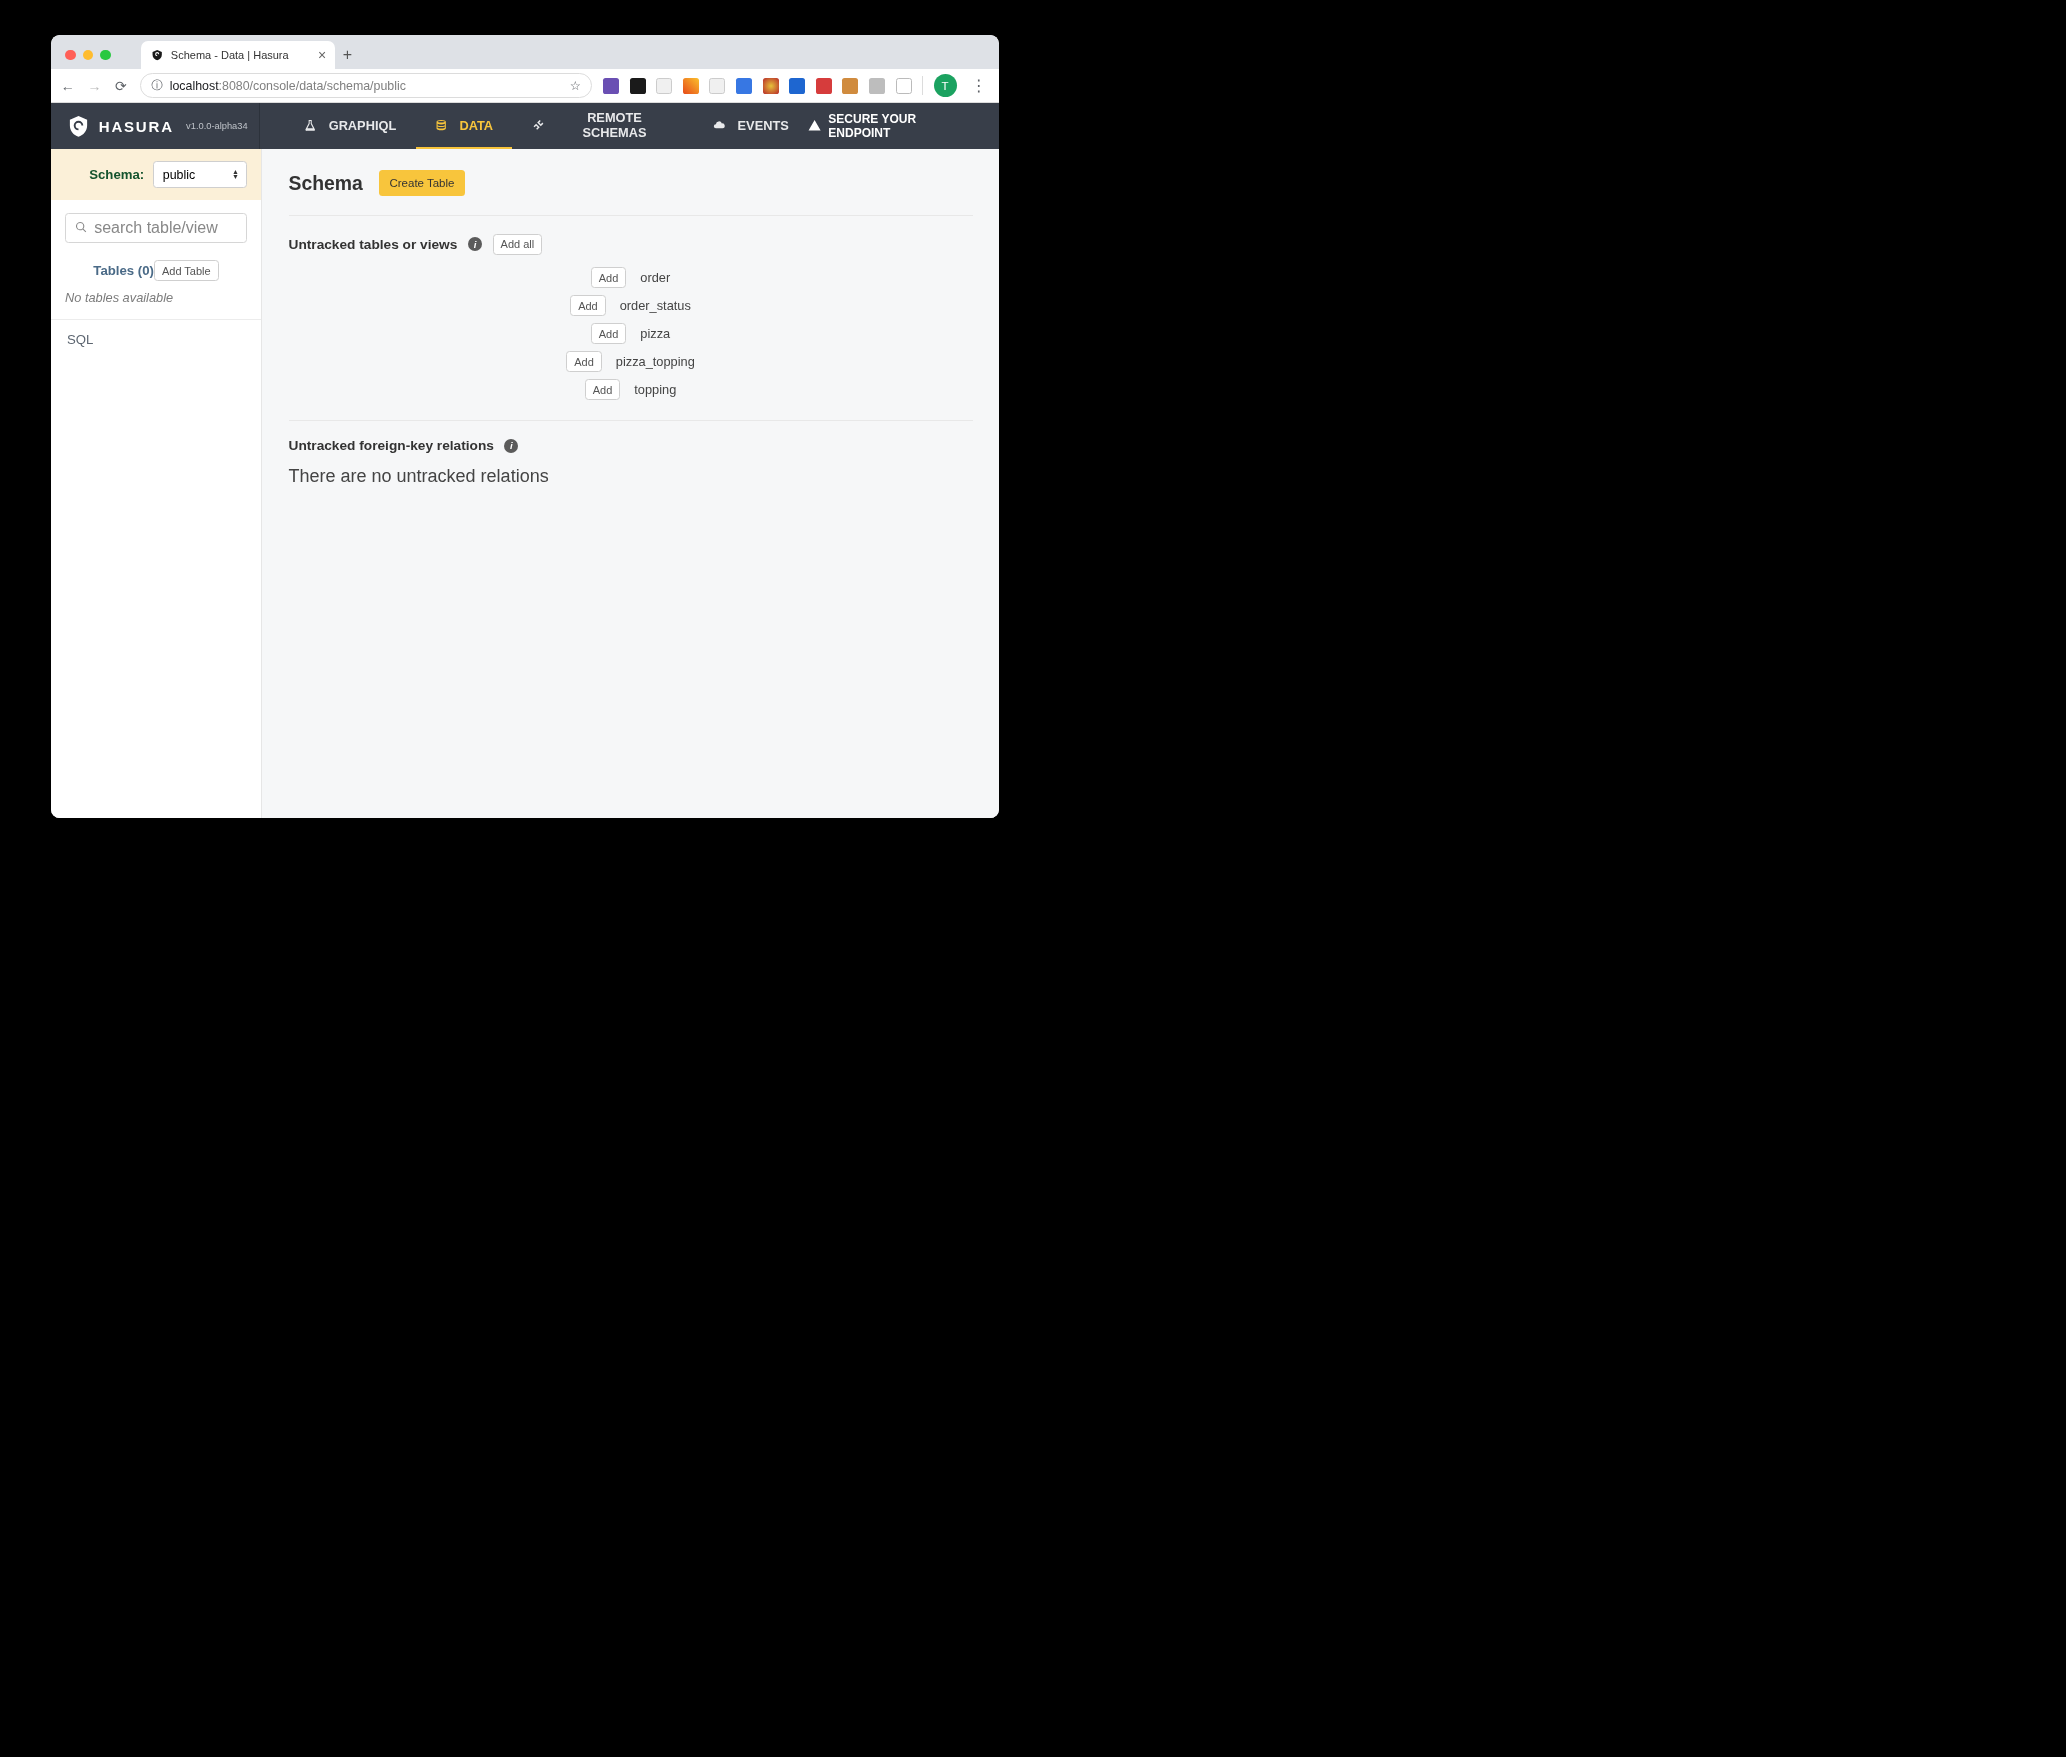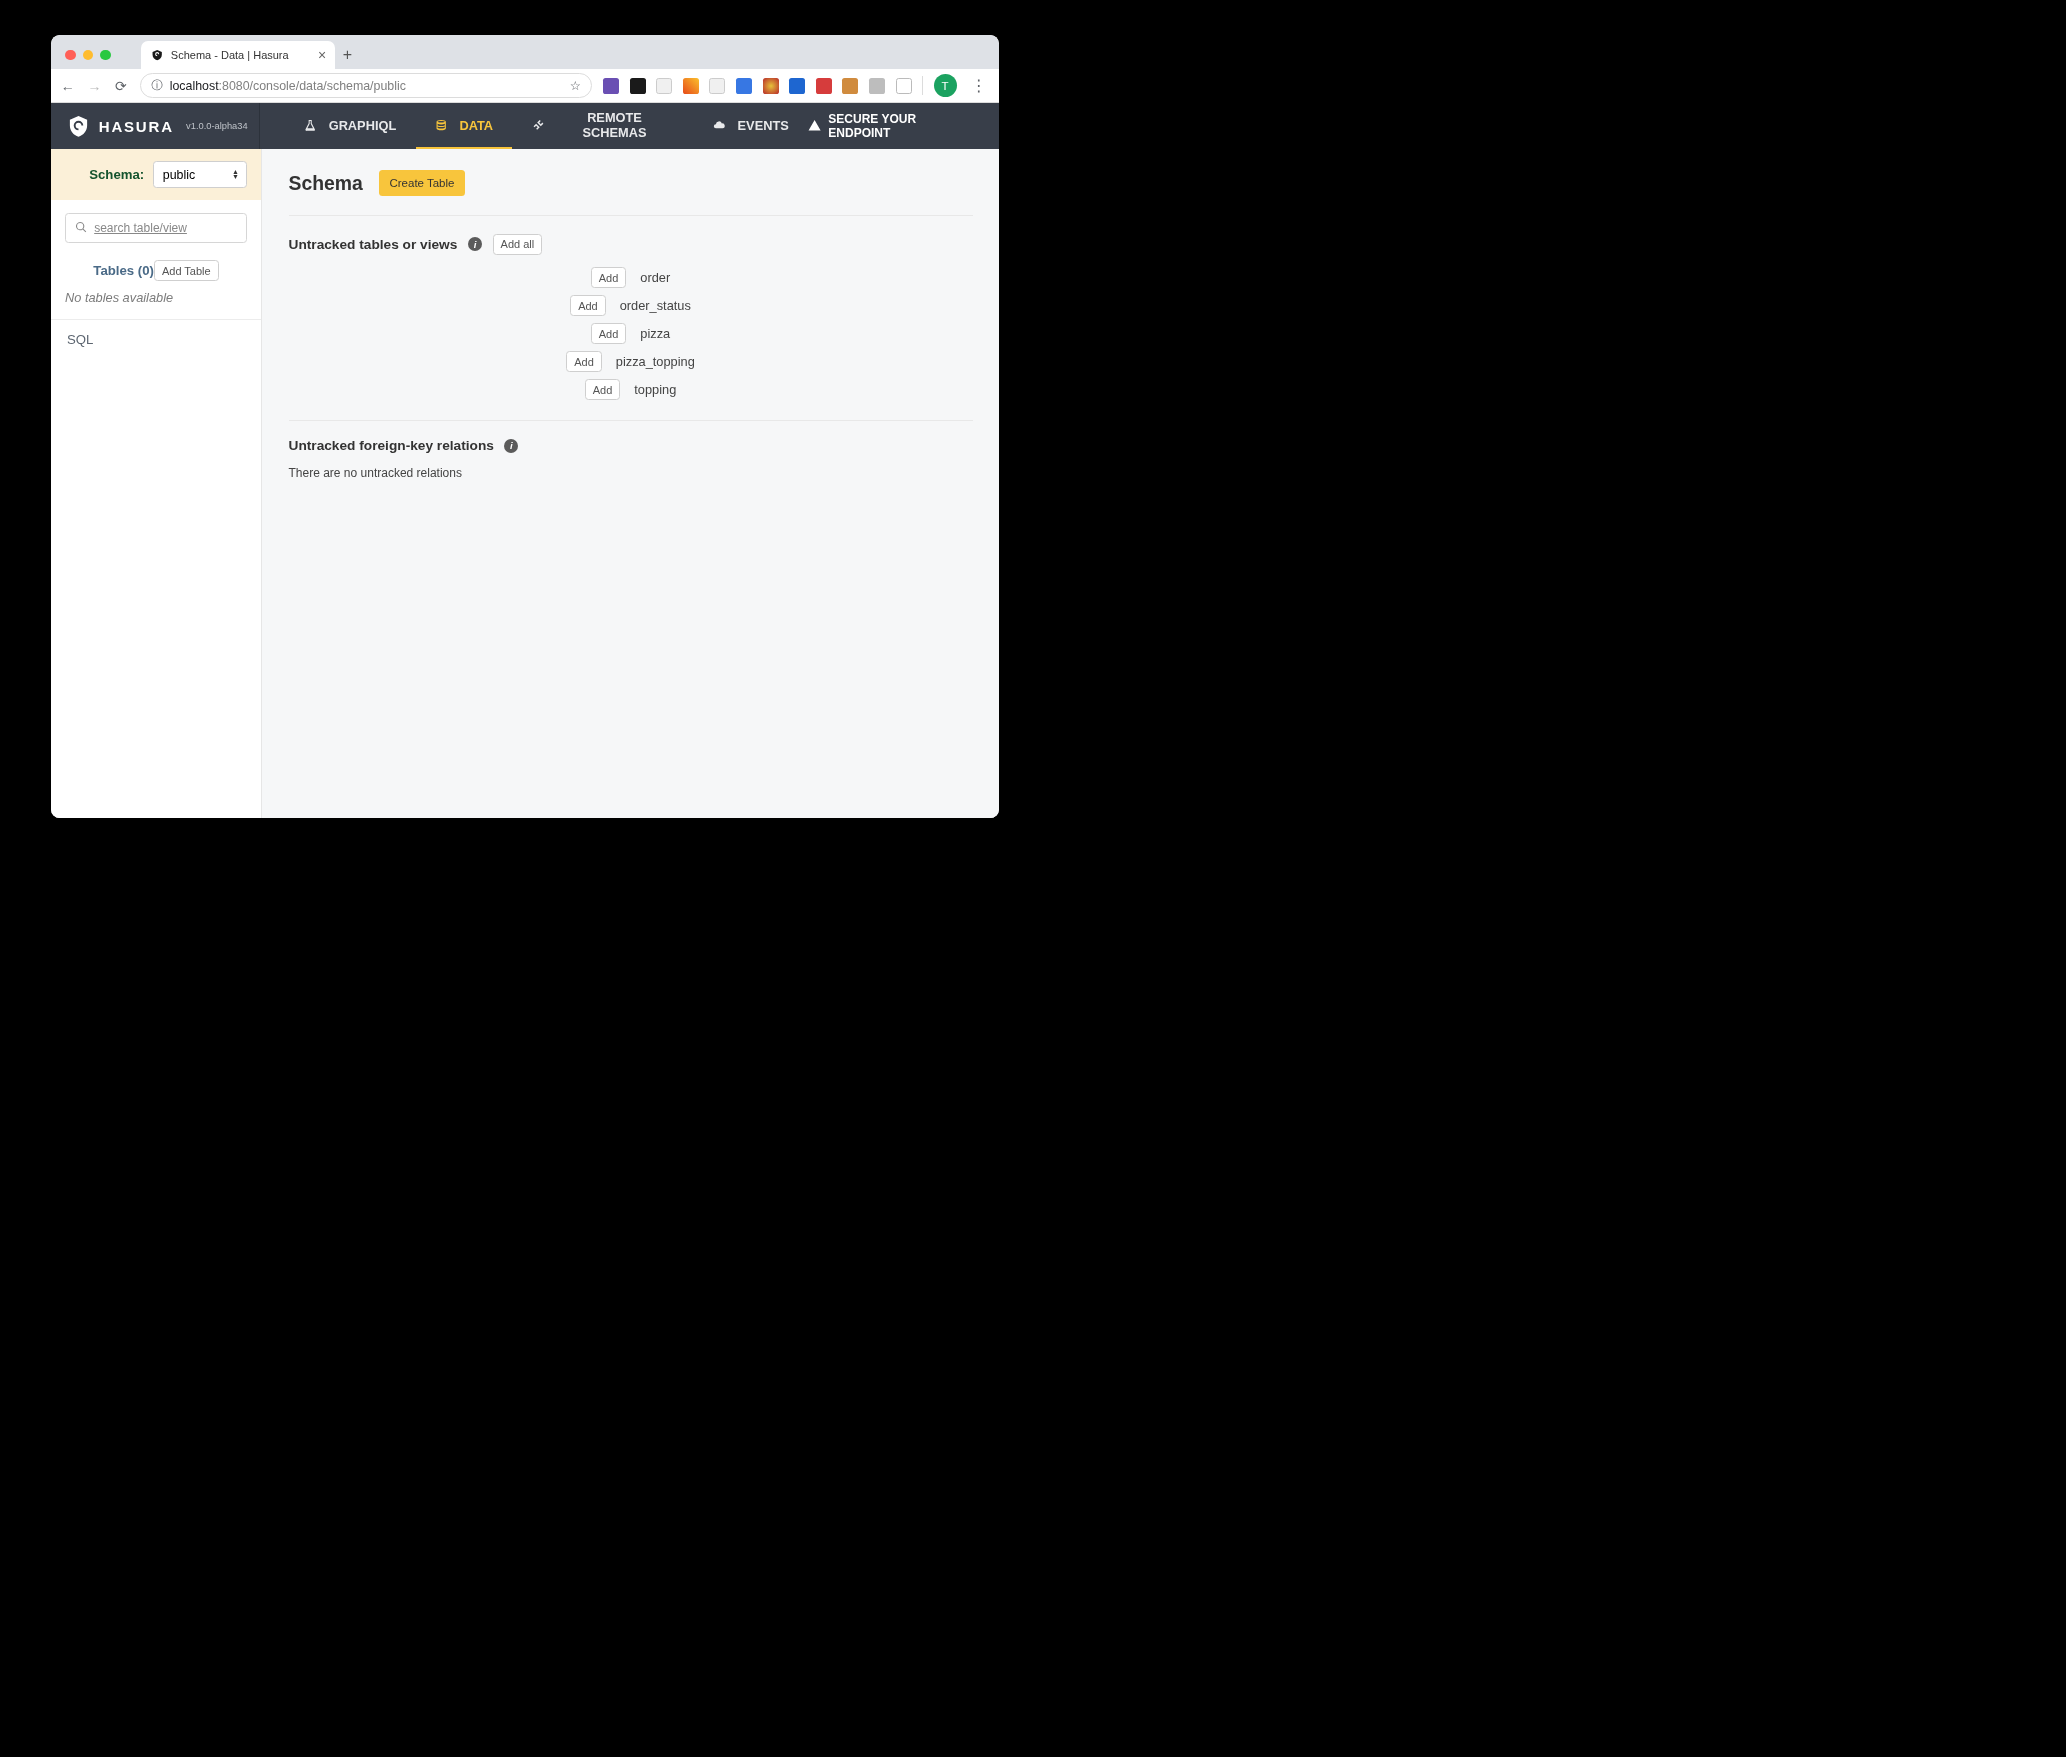--- a/index.html
+++ b/index.html
@@ -90,42 +90,41 @@
   .schema-select {
     height:26.5px; border:0.9px solid #cfcfcf; border-radius:3.5px; background:#fff;
     display:flex; align-items:center; padding:0 7px 0 8.8px; font-size:12.4px; gap:19.4px;
     min-width:94px; justify-content:space-between; cursor:pointer;
   }
   .chev { display:flex; flex-direction:column; line-height:4.4px; font-size:7px; color:#333;}
   .side-pad { padding:12.4px 14px 8.8px 14px;}
   .search {
     height:30px; border:0.9px solid #d6d6d6; border-radius:3.5px;
     display:flex; align-items:center; gap:7px; padding:0 8.8px; color:#888;
-    font-size:12px;
-    text-decoration:underline;
+    font-size:16px;
   }
   .tables-row { display:flex; align-items:center; justify-content:center; padding:8.8px 14px 5.3px 14px;}
   .tables-label { font-weight:700; color:#4a6a87; font-size:13.2px;}
   .mini-btn {
     border:0.9px solid #cfcfcf; background:#fff; border-radius:3.5px; font-size:11px;
     color:#555; padding:3.5px 7px; cursor:pointer;
   }
   .no-tables { padding:3.5px 14px 14px 14px; font-style:italic; color:#7c7c7c; font-size:12.8px; border-bottom:0.9px solid #ececec;}
   .sql-link { padding:12.4px 16px; color:#5c6570; font-size:13.2px; cursor:pointer;}
   
   .main { flex:1; background:#f6f7f8; padding:21px 26.5px; overflow:auto;}
   .panel-head { display:flex; align-items:center; gap:16px; padding-bottom:19.4px; border-bottom:0.9px solid #e8e8e8; margin-bottom:17.6px;}
   .panel-title { font-size:19.4px; font-weight:700; color:#333;}
   .btn-yellow { background:#f8c53c; border:none; border-radius:3.5px; padding:7px 10.6px; font-size:11.5px; color:#333; cursor:pointer;}
   .sect-title { font-weight:700; font-size:13.7px; color:#333; display:flex; align-items:center; gap:10.6px; margin-bottom:12.4px;}
   .info-ic { display:inline-flex; width:14px; height:14px; border-radius:50%; background:#5b5b5b; color:#fff; align-items:center; justify-content:center; font-size:9.7px; font-weight:700; font-style:italic;}
   .untracked-list { display:flex; flex-direction:column; gap:7px; padding-bottom:19.4px; border-bottom:0.9px solid #e8e8e8; margin-bottom:17.6px;align-items:center;}
   .u-row { display:flex; align-items:center; gap:14px;}
   .u-name { font-size:12.8px; color:#444;}
-  .relations-empty { font-size:12px; color:#444; margin-top:12.4px;}
+  .relations-empty { font-size:18px; color:#444; margin-top:12.4px;}
   svg { display:block;}
 </style>
 </head>
 <body>
 
 <div class="window">
 
   <div class="tab-strip">
     <div class="traffic">
       <div class="dot r"></div>

